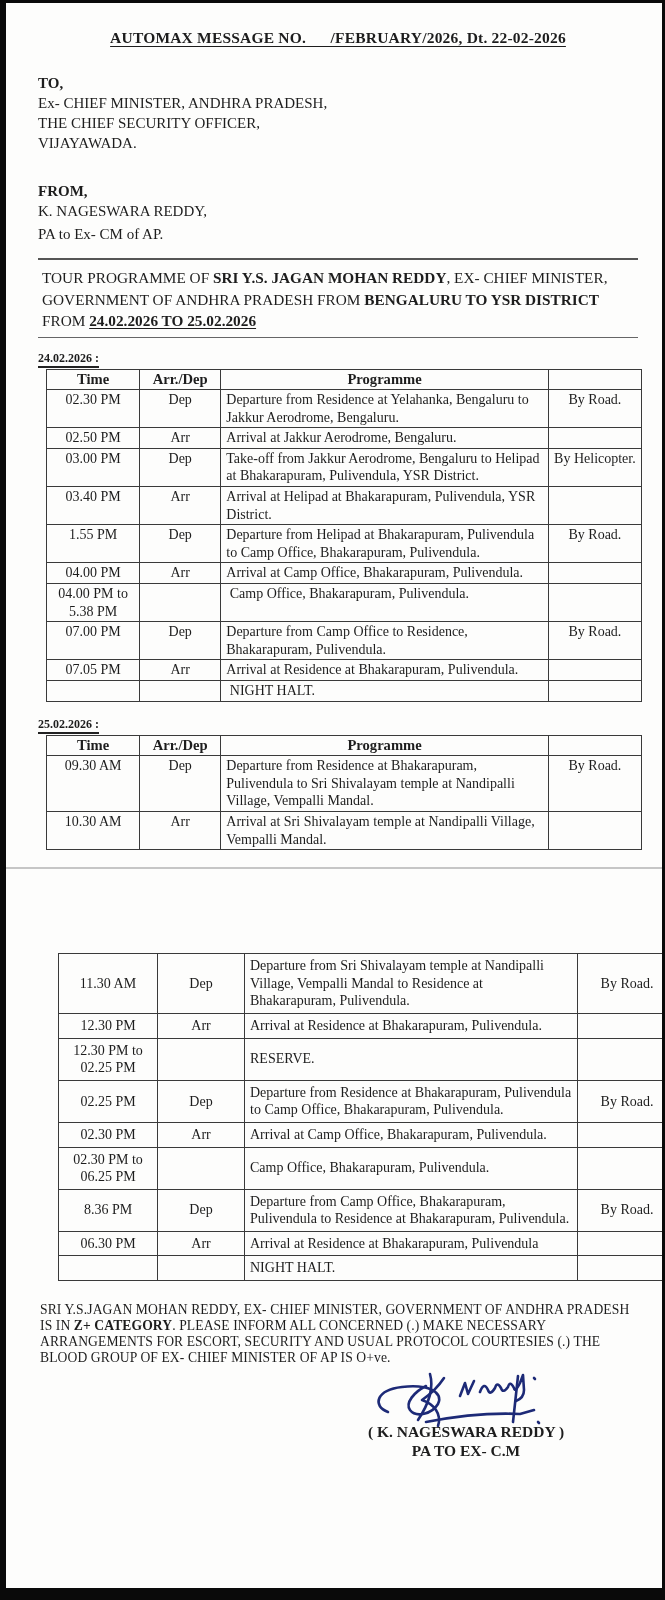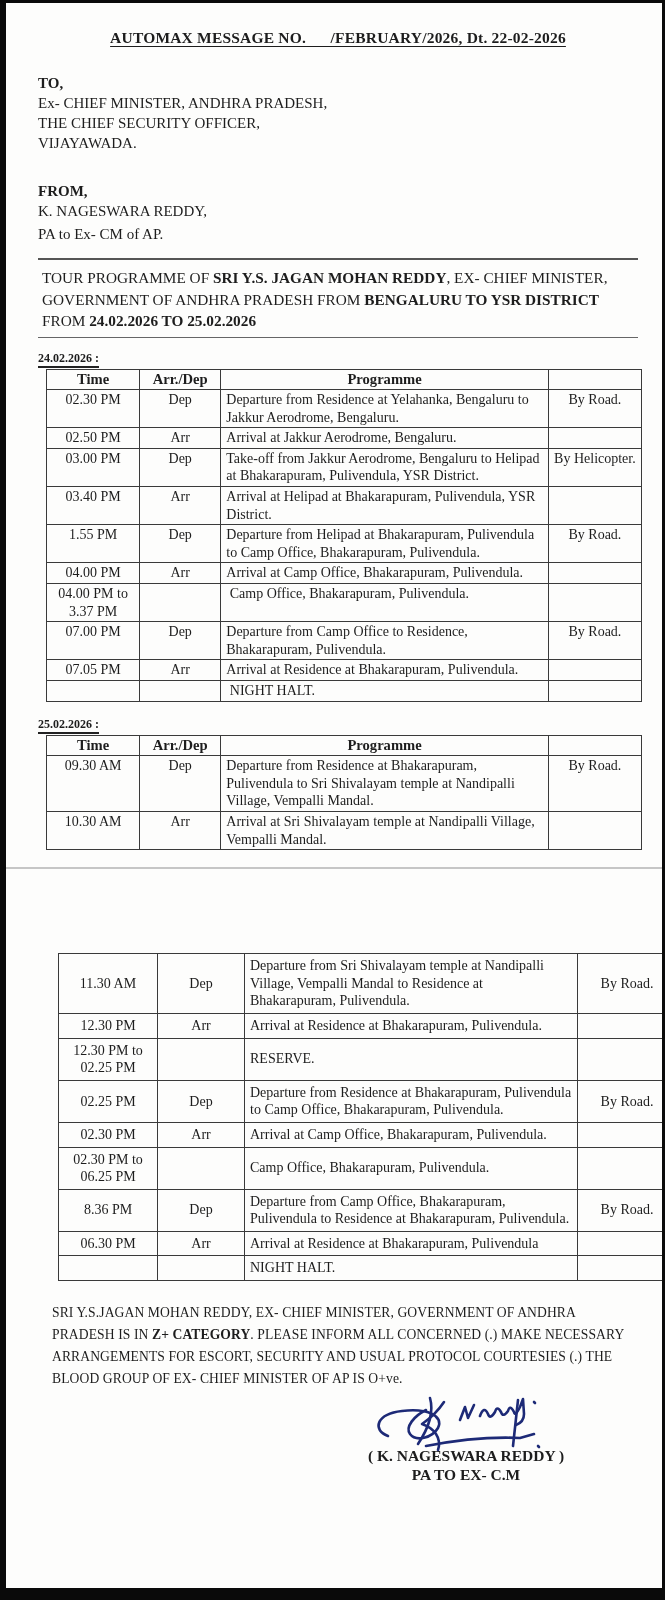--- a/index.html
+++ b/index.html
@@ -43,21 +43,21 @@
     margin:17px -24px 0 -32px;
   }
   
   .subject{
     margin-top:7px;
     font-size:15.3px;
     line-height:21.5px;
     padding-left:4px;
   }
   .b{font-weight:bold;}
-  .bu{font-weight:bold;text-underline-offset:2px;text-align:right;}
+  .bu{font-weight:bold;text-decoration:underline;text-underline-offset:2px;text-align:right;}
   
   .date-head{
     margin:13px 0 3px 0;
     font-size:12px;
     font-weight:bold;
   }
   .date-head span{
     border-bottom:2px solid #222;
     padding-bottom:1px;
   }
@@ -78,23 +78,23 @@
   }
   table.sched.continued td{vertical-align:middle;padding-top:3px;padding-bottom:3px;}
   table.sched th{font-size:14.6px;padding:1px 2px;}
   .c-time{width:88px;text-align:center;}
   .c-ad{width:76px;text-align:center;}
   .c-prog{width:322px;text-align:left;}
   .c-mode{width:88px;text-align:center;}
   
   .note{
     margin-top:21px;
-    margin-left:14px;
+    margin-left:2px;
     font-size:13.6px;
-    line-height:22px;
+    line-height:16px;
     letter-spacing:.1px;
   }
   
   .sig-area{position:relative;height:110px;}
   .sig-svg{
     position:absolute;right:55px;top:-4px;
   }
   .sig-block{
     position:absolute;right:32px;top:56px;
     width:280px;text-align:center;
@@ -175,21 +175,21 @@
           <td class="c-prog">Departure from Helipad at Bhakarapuram, Pulivendula to Camp Office, Bhakarapuram, Pulivendula.</td>
           <td class="c-mode">By Road.</td>
         </tr>
         <tr>
           <td class="c-time">04.00 PM</td>
           <td class="c-ad">Arr</td>
           <td class="c-prog">Arrival at Camp Office, Bhakarapuram, Pulivendula.</td>
           <td class="c-mode"></td>
         </tr>
         <tr>
-          <td class="c-time">04.00 PM to 3.37 PM</td>
+          <td class="c-time">04.00 PM to 5.38 PM</td>
           <td class="c-ad"></td>
           <td class="c-prog">&nbsp;Camp Office, Bhakarapuram, Pulivendula.</td>
           <td class="c-mode"></td>
         </tr>
         <tr>
           <td class="c-time">07.00 PM</td>
           <td class="c-ad">Dep</td>
           <td class="c-prog">Departure from Camp Office to Residence, Bhakarapuram, Pulivendula.</td>
           <td class="c-mode">By Road.</td>
         </tr>

